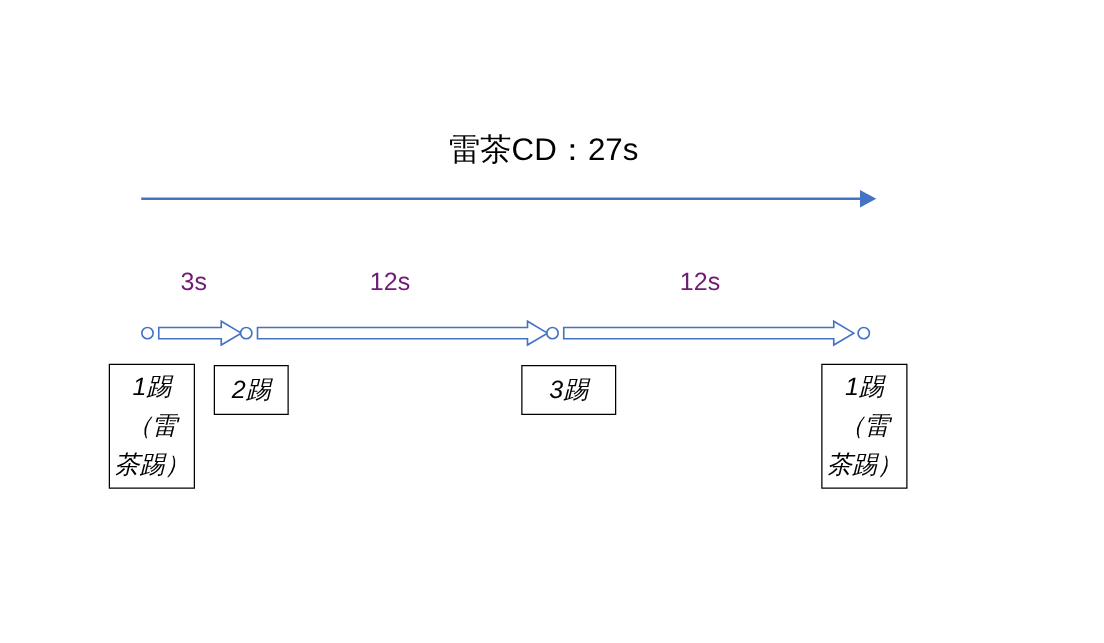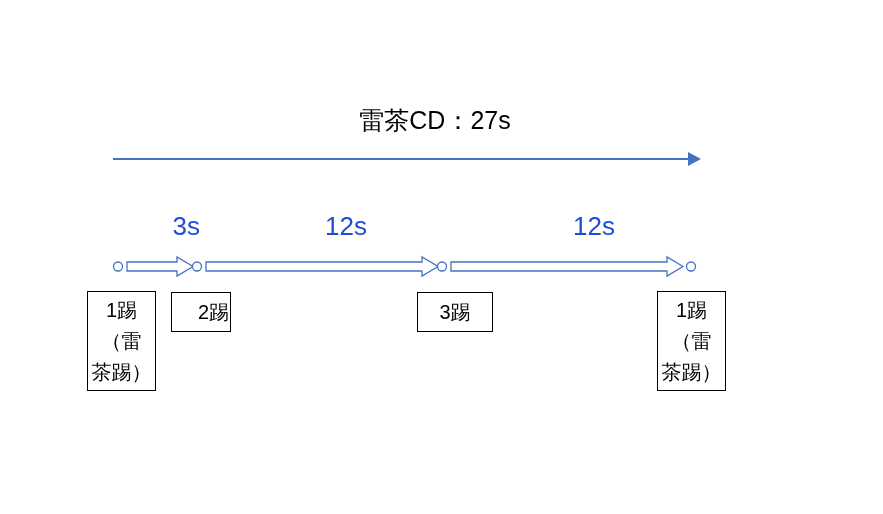--- a/index.html
+++ b/index.html
@@ -39,24 +39,24 @@
     position: absolute;
     left: 105px;
     top: 130px;
     width: 600px;
     height: 30px;
   }
 
   
   .seg-label {
     position: absolute;
-    font-size: 26px;
+    font-size: 20px;
     line-height: 24px;
-    color: #1d4ed8;
-    text-align: right;
+    color: #701a75;
+    text-align: center;
     white-space: pre;
   }
   .seg-label.l0 { left: 110px; top: 199px; width: 90px; }
   .seg-label.l1 { left: 257px; top: 199px; width: 110px; }
   .seg-label.l2 { left: 505px; top: 199px; width: 110px; }
 
   
   .timeline {
     position: absolute;
     left: 105px;
@@ -73,23 +73,24 @@
     background: #ffffff;
     color: #000000;
     font-size: 20px;
     line-height: 31px;
     text-align: center;
     white-space: pre-line;
     display: flex;
     align-items: center;
     justify-content: center;
     padding: 2px 1px;
+    font-style: italic;
   }
   .kick-box.b0 { left: 87px;  top: 276px; width: 69px;  height: 100px; }
-  .kick-box.b1 { left: 171px; top: 277px; width: 60px;  height: 40px; text-align: right;  }
+  .kick-box.b1 { left: 171px; top: 277px; width: 60px;  height: 40px;  }
   .kick-box.b2 { left: 417px; top: 277px; width: 76px;  height: 40px;  }
   .kick-box.b3 { left: 657px; top: 276px; width: 69px;  height: 100px; }
   .kick-box .box-text { display: block; width: 100%; }
 </style>
 </head>
 <body>
 
 <div id="canvas">
 
   <div class="title">雷茶CD：27s</div>

